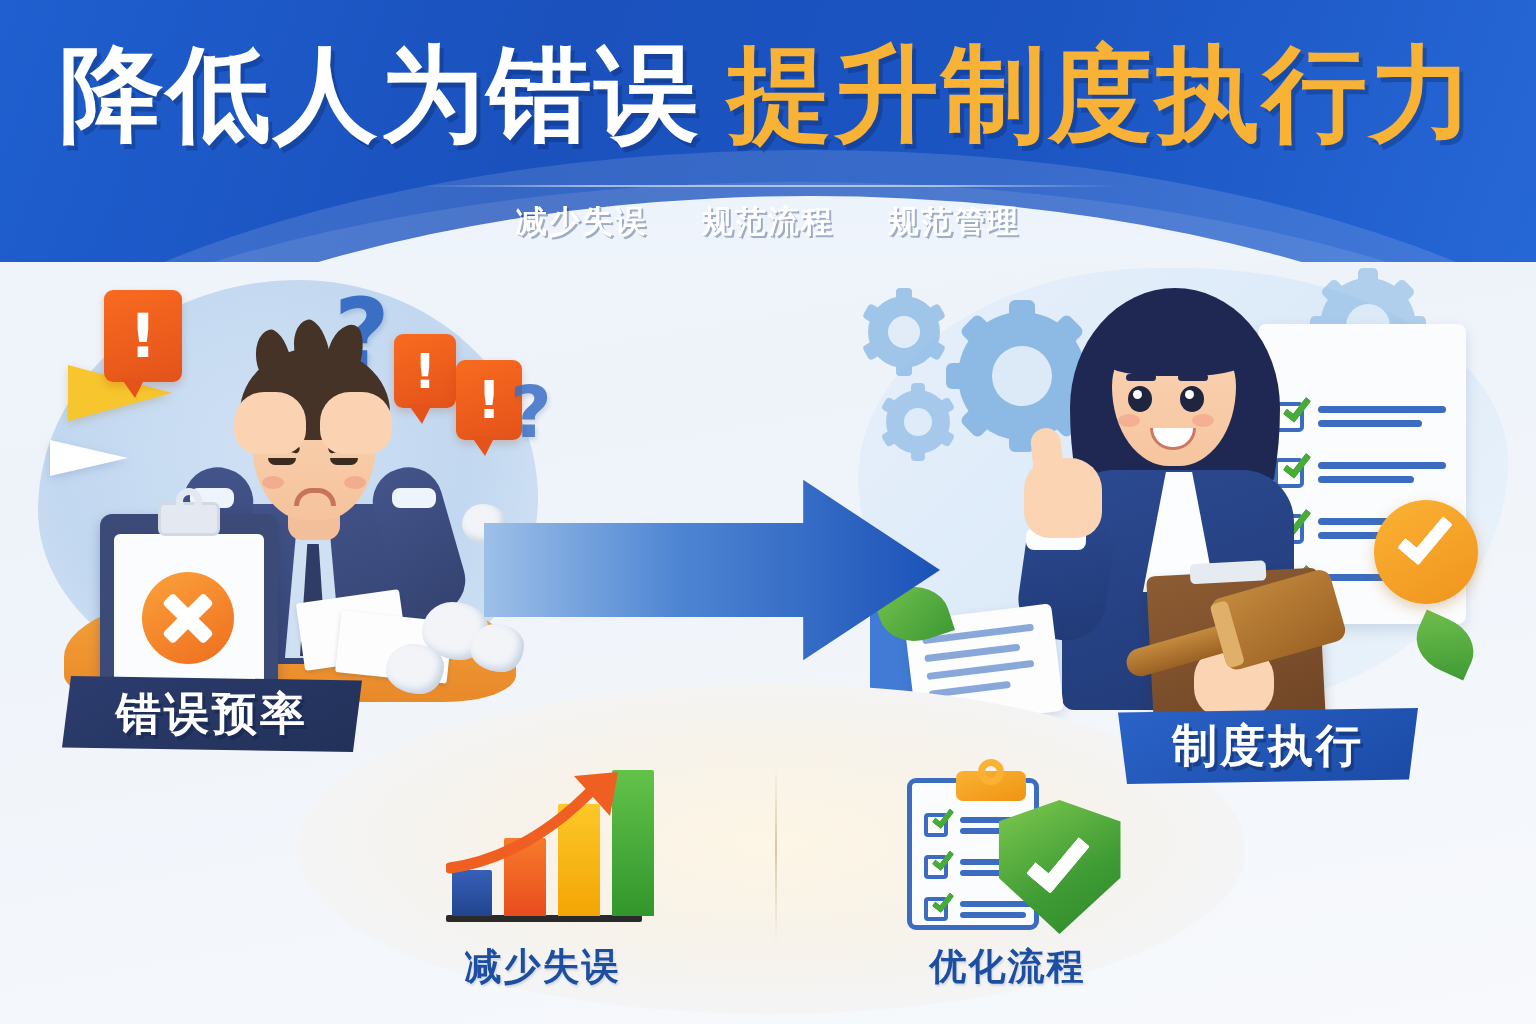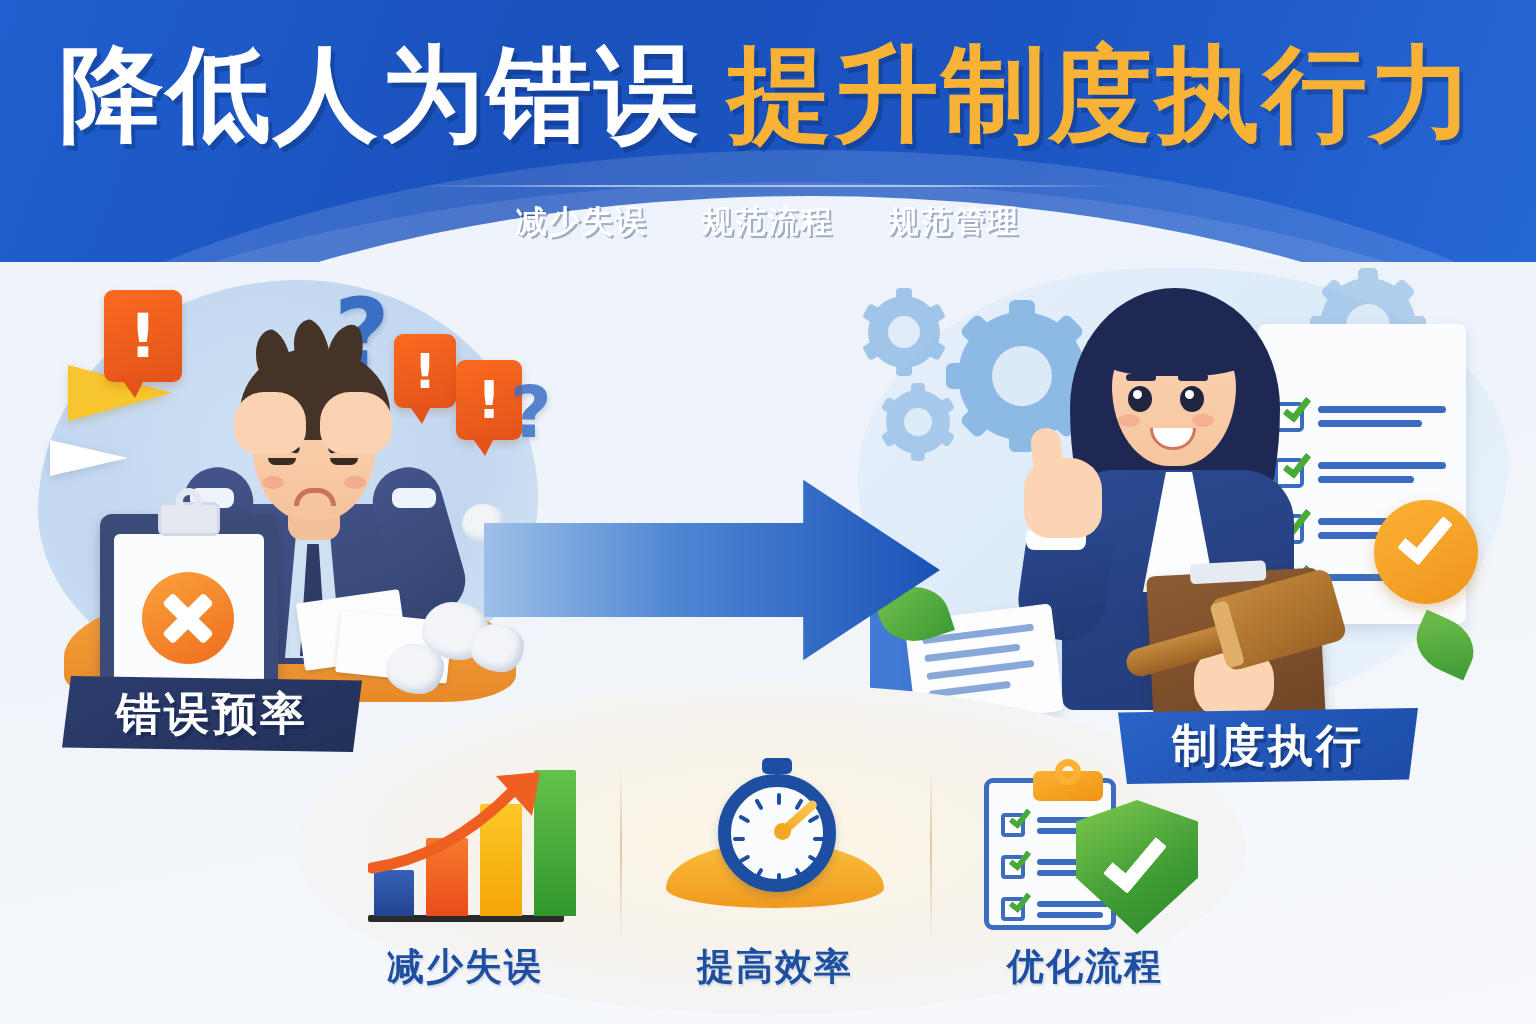--- a/index.html
+++ b/index.html
@@ -682,43 +682,20 @@
         <div class="bar" style="left:130px;width:42px;height:112px;background:linear-gradient(180deg,#fcc828,#f3a505);"></div>
         <div class="bar" style="left:184px;width:42px;height:146px;background:linear-gradient(180deg,#63c24a,#31962c);"></div>
         <svg class="growth-arrow" viewBox="0 0 190 106">
           <path d="M4 96 C58 88 108 58 150 14" stroke="#ef5f22" stroke-width="11" fill="none" stroke-linecap="round"></path>
           <path d="M128 4 L172 0 L164 44 Z" fill="#ef5f22"></path>
         </svg>
       </div>
       <div class="feature-label">减少失误</div>
     </div>
 
-    <div class="feature">
-      <div class="feature-art">
-        <div class="sw-swoosh"></div>
-        <div class="sw-top"></div>
-        <div class="sw-ring">
-          <div class="sw-tick" style="transform:rotate(0deg);"></div>
-          <div class="sw-tick" style="transform:rotate(30deg);"></div>
-          <div class="sw-tick" style="transform:rotate(60deg);"></div>
-          <div class="sw-tick" style="transform:rotate(90deg);"></div>
-          <div class="sw-tick" style="transform:rotate(120deg);"></div>
-          <div class="sw-tick" style="transform:rotate(150deg);"></div>
-          <div class="sw-tick" style="transform:rotate(180deg);"></div>
-          <div class="sw-tick" style="transform:rotate(210deg);"></div>
-          <div class="sw-tick" style="transform:rotate(240deg);"></div>
-          <div class="sw-tick" style="transform:rotate(270deg);"></div>
-          <div class="sw-tick" style="transform:rotate(300deg);"></div>
-          <div class="sw-tick" style="transform:rotate(330deg);"></div>
-          <div class="sw-hand"></div>
-          <div class="sw-pin"></div>
-        </div>
-      </div>
-      <div class="feature-label">提高效率</div>
-    </div>
 
     <div class="feature">
       <div class="feature-art">
         <div class="fc-board">
           <div class="fc-clip"></div>
           <div class="fc-ring"></div>
           <div class="fc-row" style="top:30px;">
             <div class="fc-box">
                 <div class="fc-tick"></div>
               </div>

